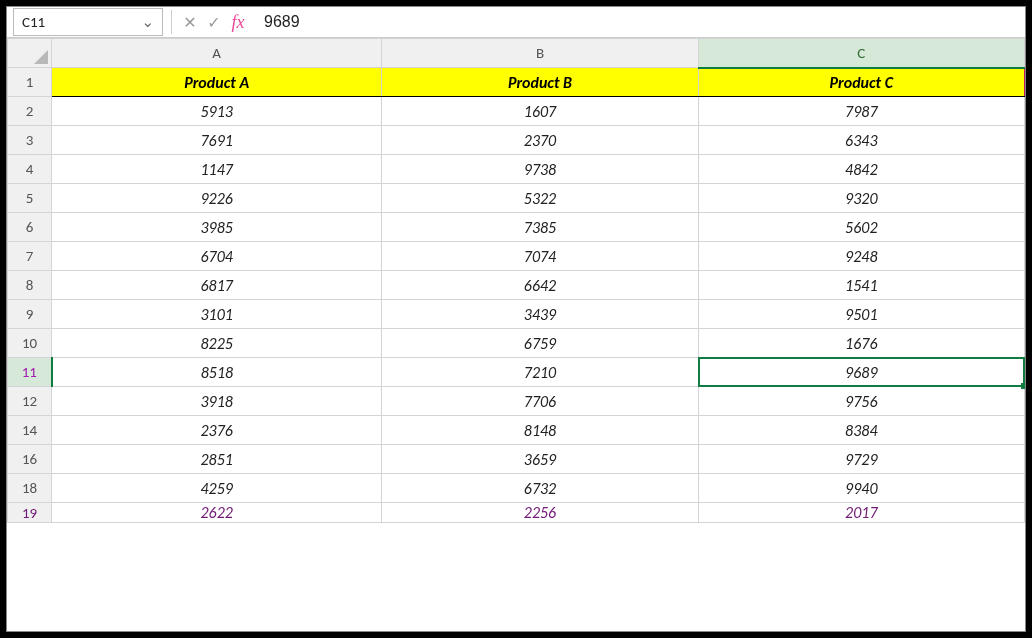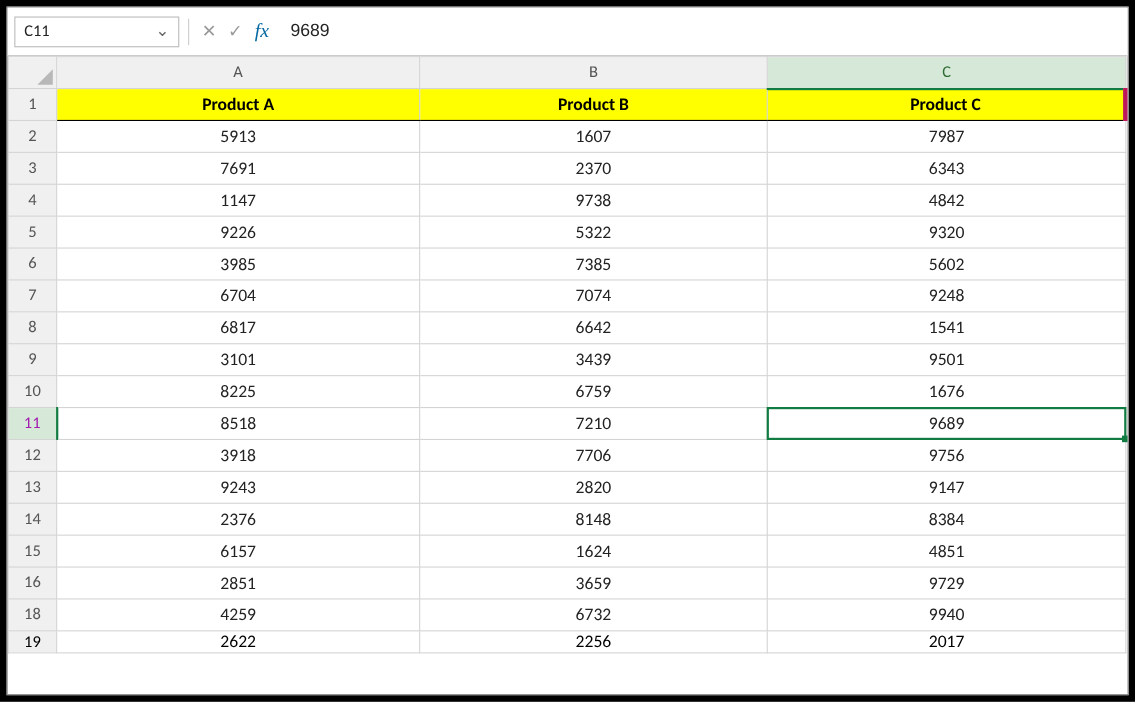--- a/index.html
+++ b/index.html
@@ -17,21 +17,21 @@
     width: 100%;
     height: 100%;
     border: 1px solid #888;
     display: flex;
     flex-direction: column;
   }
   
   .formula-bar {
     display: flex;
     align-items: center;
-    height: 44px;
+    height: 31px;
     border-bottom: 1px solid #ccc;
     background: #fff;
     padding-left: 6px;
   }
   .name-box {
     display: flex;
     align-items: center;
     width: 150px;
     height: 28px;
     border: 1px solid #bbb;
@@ -55,21 +55,21 @@
     height: 28px;
     display: flex;
     align-items: center;
     justify-content: center;
     color: #9a9a9a;
     font-size: 16px;
   }
   .fb-btn.fx {
     font-style: italic;
     font-family: "Times New Roman", serif;
-    color: #0369a1;
+    color: #ec4899;
     font-size: 18px;
     margin-right: 8px;
   }
   .formula-input {
     flex: 1;
     height: 28px;
     border: none;
     outline: none;
     font-size: 16px;
     color: #222;
@@ -139,50 +139,51 @@
     border-left: none;
   }
   td.rowhdr.active {
     background: #d6e9d8;
     color: #a21caf;
     border-right: 2px solid #107c41;
   }
   
   td.cell {
     background: #fff;
+    font-style: italic;
   }
   
   tr.header-row td.cell {
     background: #ffff00;
     font-weight: bold;
     color: #000;
     border-top: 1px solid #000;
     border-bottom: 1px solid #000;
   }
   tr.header-row td.cell.first { border-left: 1px solid #000; }
-  tr.header-row td.cell.last  { border-right: 5px solid #be185d; }
+  tr.header-row td.cell.last  { border-right: 1px solid #be185d; }
   
   td.cell.selected {
     position: relative;
   }
   td.cell.selected .sel-outline {
     position: absolute;
     top: -1px; left: -1px; right: -1px; bottom: -1px;
     border: 2px solid #107c41;
     pointer-events: none;
   }
   td.cell.selected .sel-handle {
     position: absolute;
     right: -3px;
     bottom: -3px;
     width: 6px; height: 6px;
     background: #107c41;
   }
   
-  tr.partial td { height: 14px; overflow: hidden; color: #000000; }
+  tr.partial td { height: 14px; overflow: hidden; color: #701a75; }
 </style>
 </head>
 <body>
 
 <div class="window">
 
   <div class="formula-bar">
     <div class="name-box">
       <span>C11</span>
       <span class="chev">⌄</span>
@@ -290,36 +291,24 @@
             <span class="sel-handle"></span>
           </td>
         </tr>
         <tr>
           <td class="rowhdr">12</td>
           <td class="cell">3918</td>
           <td class="cell">7706</td>
           <td class="cell">9756</td>
         </tr>
         <tr>
-          <td class="rowhdr">13</td>
-          <td class="cell">9243</td>
-          <td class="cell">2820</td>
-          <td class="cell">9147</td>
-        </tr>
-        <tr>
           <td class="rowhdr">14</td>
           <td class="cell">2376</td>
           <td class="cell">8148</td>
           <td class="cell">8384</td>
-        </tr>
-        <tr>
-          <td class="rowhdr">15</td>
-          <td class="cell">6157</td>
-          <td class="cell">1624</td>
-          <td class="cell">4851</td>
         </tr>
         <tr>
           <td class="rowhdr">16</td>
           <td class="cell">2851</td>
           <td class="cell">3659</td>
           <td class="cell">9729</td>
         </tr>
         <tr>
           <td class="rowhdr">18</td>
           <td class="cell">4259</td>

